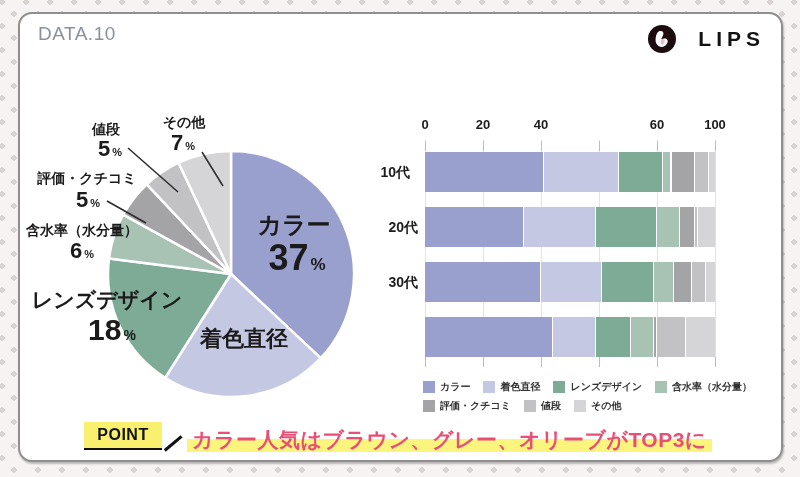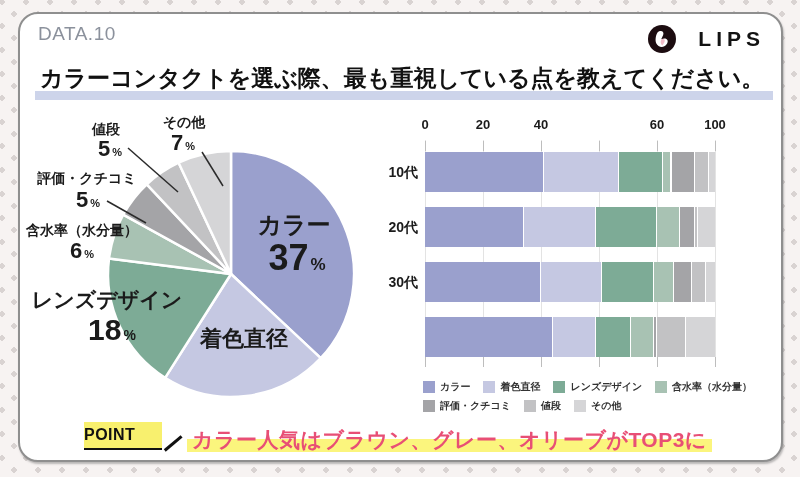--- a/index.html
+++ b/index.html
@@ -9,21 +9,21 @@
     background-color:#f7f3f2;
     background-image:
       radial-gradient(circle,#d9d3d2 2.6px,rgba(0,0,0,0) 2.8px),
       radial-gradient(circle,#d9d3d2 2.6px,rgba(0,0,0,0) 2.8px);
     background-size:24px 24px;
     background-position:2px 2px,14px 14px;
     position:relative; overflow:hidden;
   }
   .card{
     position:absolute; left:18px; top:12px; width:765px; height:450px;
-    background:#ffffff; border:2px solid #8f8f8f; border-radius:20px;
+    background:#ffffff; border:2px solid #8f8f8f; border-radius:14px;
     box-shadow:1px 2px 2px rgba(110,110,110,.45);
   }
   .data-label{ position:absolute; left:18px; top:9px; font-size:19px; color:#8b919c; letter-spacing:.5px; }
   .brand{ position:absolute; right:16px; top:11px; display:flex; align-items:center; gap:8px; }
   .brand-name{ font-size:21px; font-weight:bold; color:#121212; letter-spacing:5px;margin-left:14px; }
   .title-wrap{ position:absolute; left:15px; top:46px; width:738px; height:40px; }
   .title-band{ position:absolute; left:0; bottom:0; width:100%; height:9px; background:#cdd4ea; }
   .title-text{
     position:relative; z-index:1; display:block; padding-left:5px;
     font-size:23px; font-weight:bold; color:#111; white-space:nowrap; line-height:36px;
@@ -44,21 +44,21 @@
     position:absolute; width:76px; text-align:right; transform:translateY(-50%);
     font-size:14px; font-weight:bold; color:#1b1b1b; white-space:pre-line; line-height:1.2;
   }
   .legend-row{ position:absolute; display:flex; align-items:center; column-gap:13px; }
   .legend-item{ display:flex; align-items:center; gap:5px; }
   .legend-swatch{ width:12px; height:12px; }
   .legend-label{ font-size:10px; font-weight:bold; color:#333; white-space:nowrap; }
   .point-tag{
     position:absolute; left:64px; top:408px; width:78px; height:28px;
     background:#f8f06e; border-bottom:2.5px solid #111;
-    font-size:16px; font-weight:bold; color:#111; text-align:left; line-height:26px; letter-spacing:.5px;
+    font-size:16px; font-weight:bold; color:#111; text-align:center; line-height:26px; letter-spacing:.5px;
   }
   .point-slash{
     position:absolute; left:142px; top:428px; width:22px; height:2.5px;
     background:#111; transform:rotate(-40deg);
   }
   .point-text{
     position:absolute; left:167px; top:412px; padding:0 5px;
     font-size:21px; font-weight:bold; color:#e84f75; letter-spacing:.5px; white-space:nowrap;
     background:linear-gradient(to bottom, rgba(0,0,0,0) 46%, #fbf57d 46%, #fbf57d 94%, rgba(0,0,0,0) 94%);
   }
@@ -72,24 +72,20 @@
 
   <div class="brand">
     <svg width="28" height="28" viewBox="0 0 28 28">
       <circle cx="14" cy="14" r="14" fill="#1c0c10"></circle>
       <path d="M9.5,7.5 C12.5,4.8 16.5,6.2 15.2,10 L13.2,14.2 C18.2,11.8 21.6,15.2 18.6,19.2 C15.6,23.4 10.2,22.4 8.2,18.2 C7.0,15.6 7.6,10.4 9.5,7.5 Z" fill="#ffffff"></path>
       <path d="M13.4,14.4 C15.6,13.2 17.6,14.4 16.4,17.2 L14.4,20.4 C12.4,19.2 12.2,16.2 13.4,14.4 Z" fill="#f3bcc9"></path>
     </svg>
     <span class="brand-name">LIPS</span>
   </div>
 
-  <div class="title-wrap">
-    <span class="title-text">カラーコンタクトを選ぶ際、最も重視している点を教えてください。</span>
-    <div class="title-band"></div>
-  </div>
 
   <svg id="pie-svg" width="390" height="310" viewBox="0 0 390 310">
       <path d="M211,165 L211.0,42.0 A123,123 0 0 1 300.7,249.2 Z" fill="#9aa0cd" stroke="#ffffff" stroke-width="2.5" stroke-linejoin="round"></path>
       <path d="M211,165 L300.7,249.2 A123,123 0 0 1 145.1,268.9 Z" fill="#c5c8e2" stroke="#ffffff" stroke-width="2.5" stroke-linejoin="round"></path>
       <path d="M211,165 L145.1,268.9 A123,123 0 0 1 89.0,149.6 Z" fill="#7dab96" stroke="#ffffff" stroke-width="2.5" stroke-linejoin="round"></path>
       <path d="M211,165 L89.0,149.6 A123,123 0 0 1 103.2,105.7 Z" fill="#a8c2b3" stroke="#ffffff" stroke-width="2.5" stroke-linejoin="round"></path>
       <path d="M211,165 L103.2,105.7 A123,123 0 0 1 126.8,75.3 Z" fill="#a4a4a7" stroke="#ffffff" stroke-width="2.5" stroke-linejoin="round"></path>
       <path d="M211,165 L126.8,75.3 A123,123 0 0 1 158.6,53.7 Z" fill="#c2c2c4" stroke="#ffffff" stroke-width="2.5" stroke-linejoin="round"></path>
       <path d="M211,165 L158.6,53.7 A123,123 0 0 1 211.0,42.0 Z" fill="#d5d5d7" stroke="#ffffff" stroke-width="2.5" stroke-linejoin="round"></path>
       <line x1="108" y1="39" x2="158" y2="83" stroke="#2b2b2b" stroke-width="1.5"></line>
@@ -135,21 +131,21 @@
       <div class="tickmark" style="left: 695px; top: 127px; height: 10px;"></div>
       <div class="tickmark" style="left: 695px; top: 343px; height: 10px;"></div>
       <div class="ticklabel" style="left: 695px; top: 103px;">100</div>
       <div class="bar-seg" title="カラー 41" style="left: 405px; top: 138px; width: 118.9px; height: 40px; background: rgb(154, 160, 205);"></div>
       <div class="bar-seg" title="着色直径 26" style="left: 523.9px; top: 138px; width: 75.4px; height: 40px; background: rgb(197, 200, 226);"></div>
       <div class="bar-seg" title="レンズデザイン 15" style="left: 599.3px; top: 138px; width: 43.5px; height: 40px; background: rgb(125, 171, 150);"></div>
       <div class="bar-seg" title="含水率（水分量） 3" style="left: 642.8px; top: 138px; width: 8.7px; height: 40px; background: rgb(168, 194, 179);"></div>
       <div class="bar-seg" title="評価・クチコミ 8" style="left: 651.5px; top: 138px; width: 23.2px; height: 40px; background: rgb(164, 164, 167);"></div>
       <div class="bar-seg" title="値段 5" style="left: 674.7px; top: 138px; width: 14.5px; height: 40px; background: rgb(194, 194, 196);"></div>
       <div class="bar-seg last" title="その他 2" style="left: 689.2px; top: 138px; width: 5.8px; height: 40px; background: rgb(213, 213, 215);"></div>
-      <div class="row-label" style="left: 322px; top: 158px;">10代</div>
+      <div class="row-label" style="left: 314px; top: 158px;">10代</div>
       <div class="bar-seg" title="カラー 34" style="left: 405px; top: 193px; width: 98.6px; height: 40px; background: rgb(154, 160, 205);"></div>
       <div class="bar-seg" title="着色直径 25" style="left: 503.6px; top: 193px; width: 72.5px; height: 40px; background: rgb(197, 200, 226);"></div>
       <div class="bar-seg" title="レンズデザイン 21" style="left: 576.1px; top: 193px; width: 60.9px; height: 40px; background: rgb(125, 171, 150);"></div>
       <div class="bar-seg" title="含水率（水分量） 8" style="left: 637px; top: 193px; width: 23.2px; height: 40px; background: rgb(168, 194, 179);"></div>
       <div class="bar-seg" title="評価・クチコミ 5" style="left: 660.2px; top: 193px; width: 14.5px; height: 40px; background: rgb(164, 164, 167);"></div>
       <div class="bar-seg" title="値段 1" style="left: 674.7px; top: 193px; width: 2.9px; height: 40px; background: rgb(194, 194, 196);"></div>
       <div class="bar-seg last" title="その他 6" style="left: 677.6px; top: 193px; width: 17.4px; height: 40px; background: rgb(213, 213, 215);"></div>
       <div class="row-label" style="left: 322px; top: 213px;">20代</div>
       <div class="bar-seg" title="カラー 40" style="left: 405px; top: 248px; width: 116px; height: 40px; background: rgb(154, 160, 205);"></div>
       <div class="bar-seg" title="着色直径 21" style="left: 521px; top: 248px; width: 60.9px; height: 40px; background: rgb(197, 200, 226);"></div>

